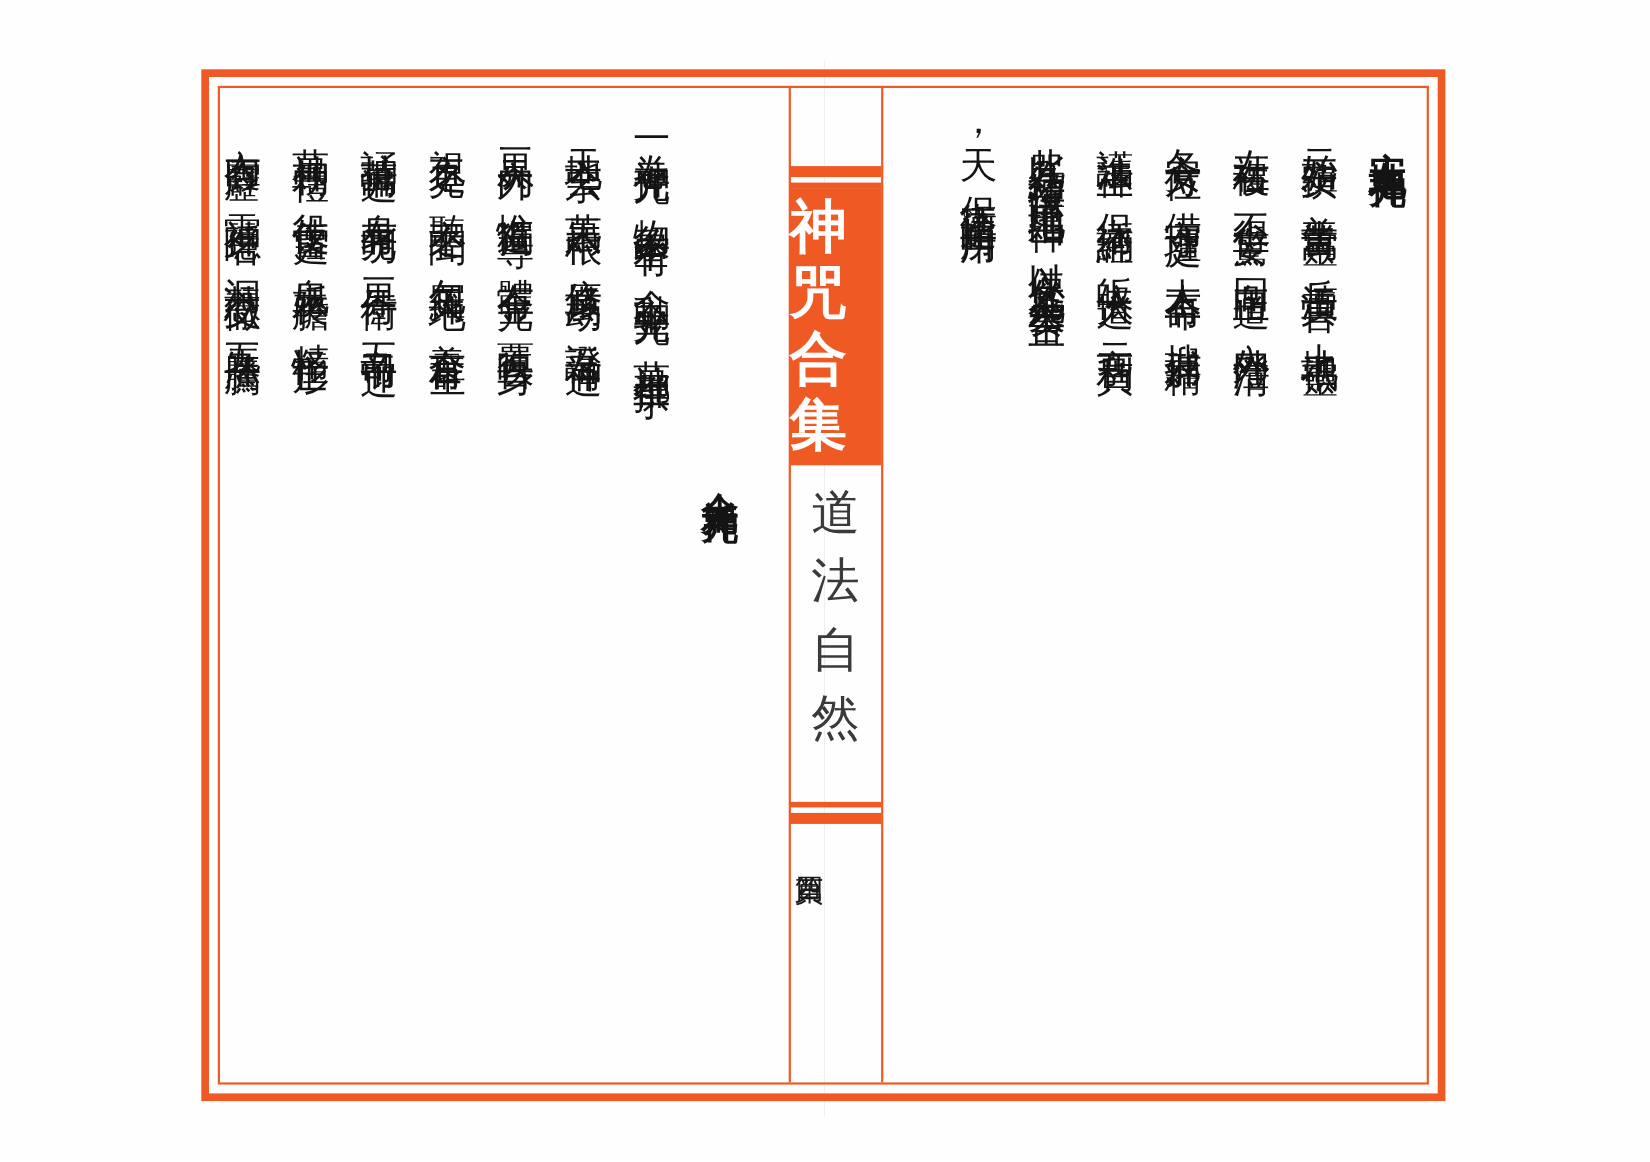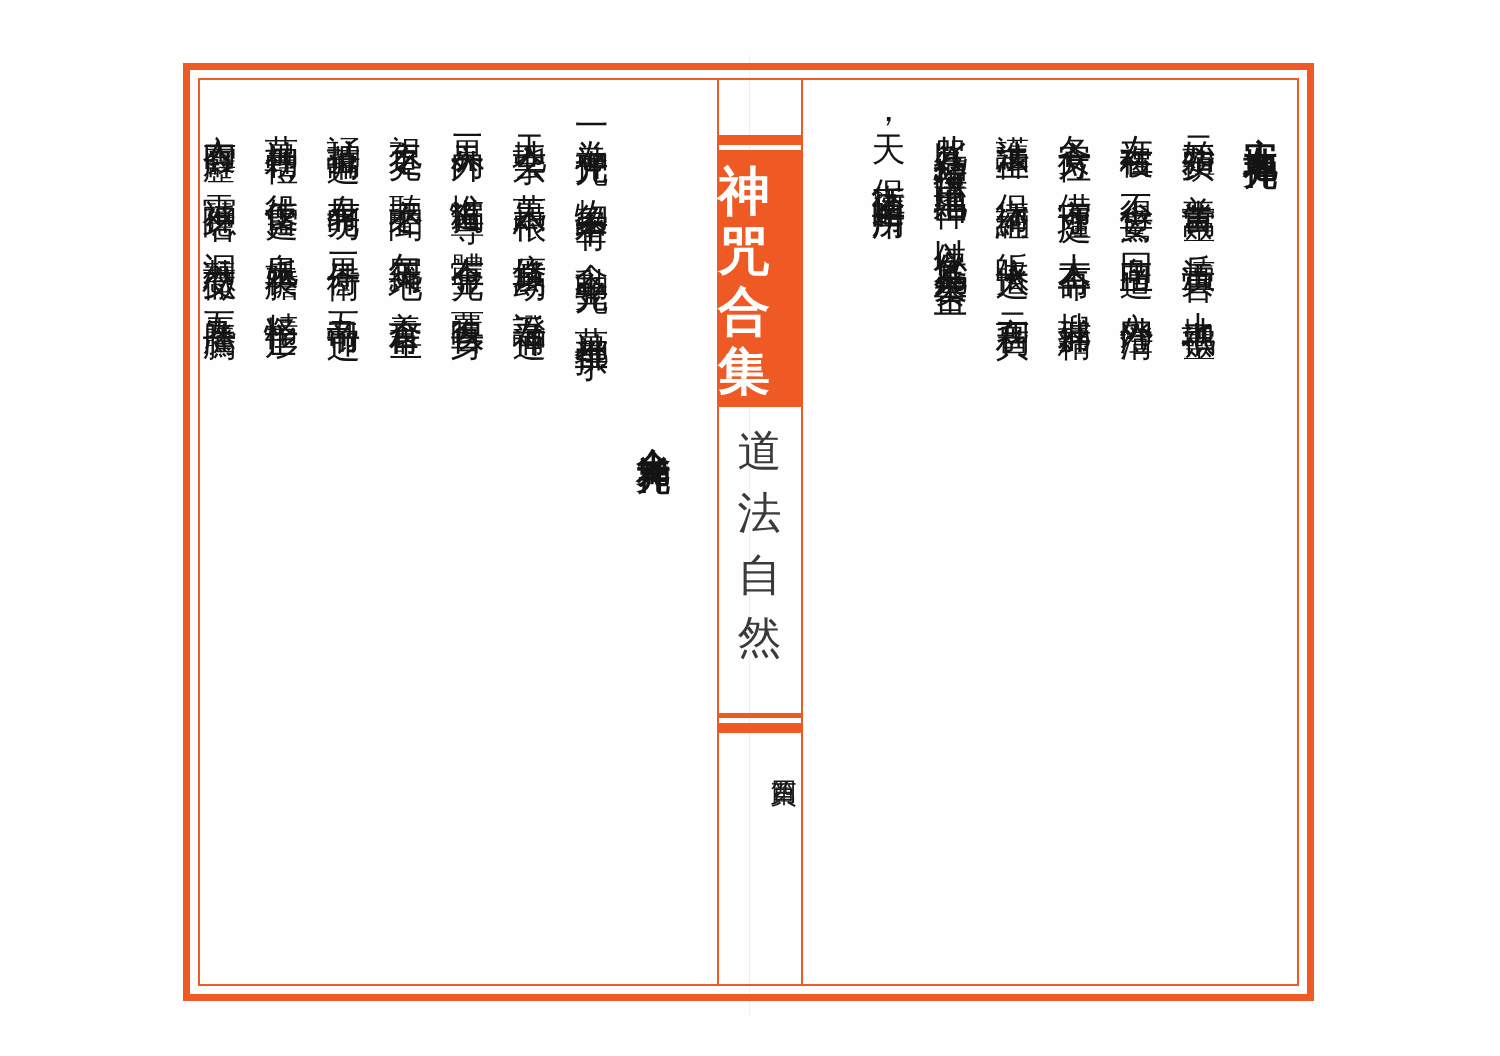--- a/index.html
+++ b/index.html
@@ -59,26 +59,26 @@
     top: 55px;
     width: 1px;
     height: 960px;
     background: #f0efe9;
   }
 
   
   .plate {
     position: absolute;
     left: 718px;
-    top: 80px;
+    top: 96px;
     width: 83px;
     height: 904px;
     display: flex;
     flex-direction: column;
-    align-items: flex-end;
+    align-items: flex-start;
   }
   .plate-band {
     width: 83px;
     background: #ef5a24;
   }
   .plate-band.top1 { height: 10px; margin-top: 55px; }
   .plate-band.top2 { height: 5px; margin-top: 5px; }
   .plate-title {
     background: #ef5a24;
     color: #ffffff;

